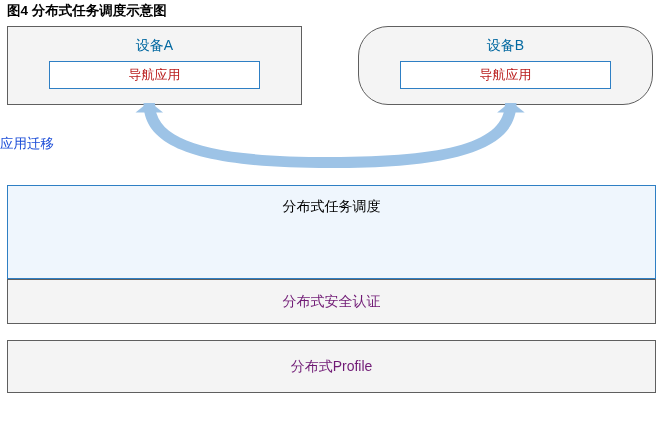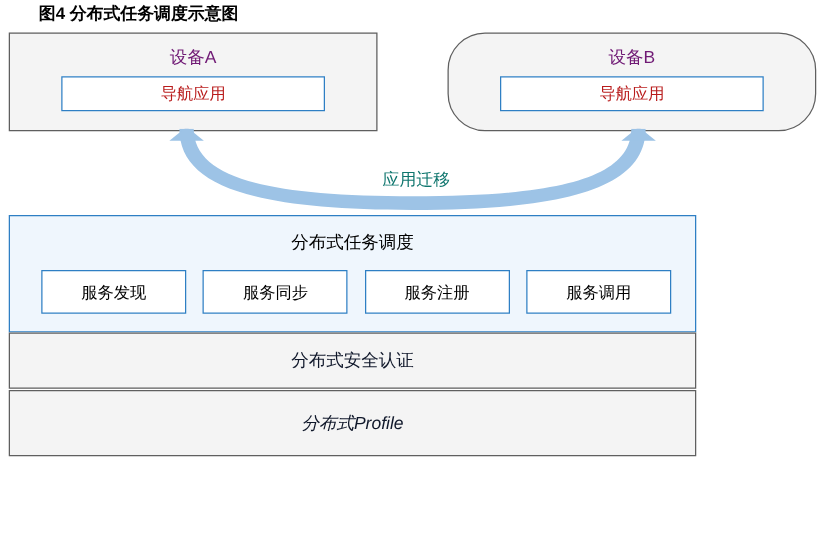--- a/index.html
+++ b/index.html
@@ -27,21 +27,20 @@
     position: absolute;
     left: 7px;
     top: 2px;
     font-size: 13.5px;
     line-height: 18px;
     white-space: nowrap;
     color: #000000;
   }
   .caption .cap-num {
     font-weight: bold;
-    margin-left: 24px;
   }
   .caption .cap-txt {
     font-weight: bold;
   }
 
   
   .device-box {
     position: absolute;
     top: 26px;
     height: 79px;
@@ -52,21 +51,21 @@
   #device-a { left: 7px;   width: 295px; }
   #device-b { left: 358px; width: 295px; border-radius: 30px; }
 
   .device-title {
     position: absolute;
     left: 0; right: 0;
     top: 8px;
     text-align: center;
     font-size: 14px;
     line-height: 20px;
-    color: #701a75;
+    color: #0369a1;
   }
 
   .app-box {
     position: absolute;
     left: 41px;
     right: 41px;
     top: 34px;
     height: 28px;
     background: #ffffff;
     border: 1px solid #2e7fc4;
@@ -85,32 +84,32 @@
     top: 96px;
     width: 666px;
     height: 82px;
     pointer-events: none;
   }
   .migration-label {
     position: absolute;
     left: 0;
     right: 0;
     top: 134px;
-    text-align: center;
     font-size: 13.5px;
     line-height: 20px;
-    color: #0f766e;
+    color: #1d4ed8;
   }
 
   
   .stack-layer {
     position: absolute;
     left: 7px;
-    width: 550px;
-    box-sizing: border-box;
+    width: 649px;
+    box-sizing: border-box;
+    margin-top: 13px;
   }
   #layer-scheduling {
     top: 172px;
     height: 94px;
     background: #eff6fd;
     border: 1px solid #2e7fc4;
   }
   .layer-title {
     position: absolute;
     left: 0; right: 0;
@@ -143,24 +142,24 @@
   }
 
   .gray-layer {
     background: #f4f4f4;
     border: 1px solid #5f5f5f;
     display: flex;
     align-items: center;
     justify-content: center;
     text-align: left;
     font-size: 14px;
-    color: #0f172a;
+    color: #701a75;
   }
   #layer-security { top: 266px; height: 45px; }
-  #layer-profile  { top: 312px; height: 53px; font-style: italic; }
+  #layer-profile  { top: 327px; height: 53px; }
   #layer-softbus  { top: 364px; height: 53px; font-weight: bold; }
 </style>
 </head>
 <body>
 
 <div id="figure-root">
 
   <div class="caption">
     <span class="cap-num">图4</span><span class="cap-txt"> 分布式任务调度示意图</span>
   </div>
@@ -195,24 +194,18 @@
       <path d="M 154.2,16.5 L 135.5,16.5 L 149.3,5.5 L 163.1,16.5 Z" fill="#9dc3e6" stroke="none"></path>
 
       <path d="M 515.8,16.5 L 497.1,16.5 L 510.9,5.5 L 524.7,16.5 Z" fill="#9dc3e6" stroke="none"></path>
     </g>
   </svg>
 
   <div class="migration-label">应用迁移</div>
 
   <div class="stack-layer" id="layer-scheduling">
     <div class="layer-title">分布式任务调度</div>
-    <div class="service-row">
-      <div class="service-box">服务发现</div>
-      <div class="service-box">服务同步</div>
-      <div class="service-box">服务注册</div>
-      <div class="service-box">服务调用</div>
-    </div>
   </div>
 
   <div class="stack-layer gray-layer" id="layer-security">分布式安全认证</div>
   <div class="stack-layer gray-layer" id="layer-profile">分布式Profile</div>
 
 </div>
 
 </body></html>

